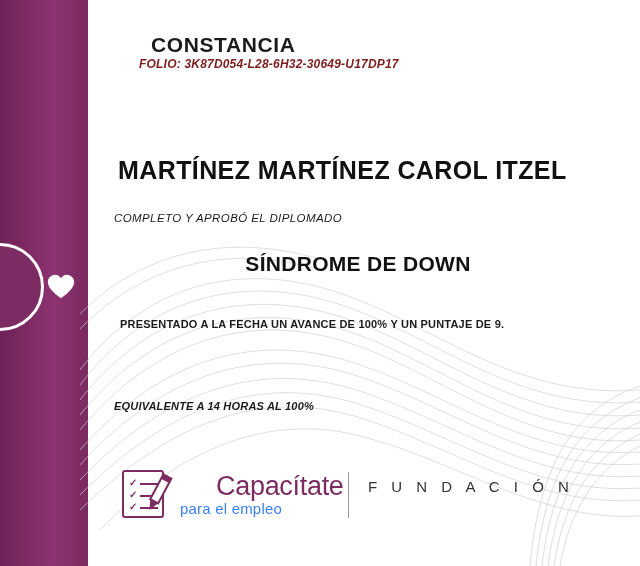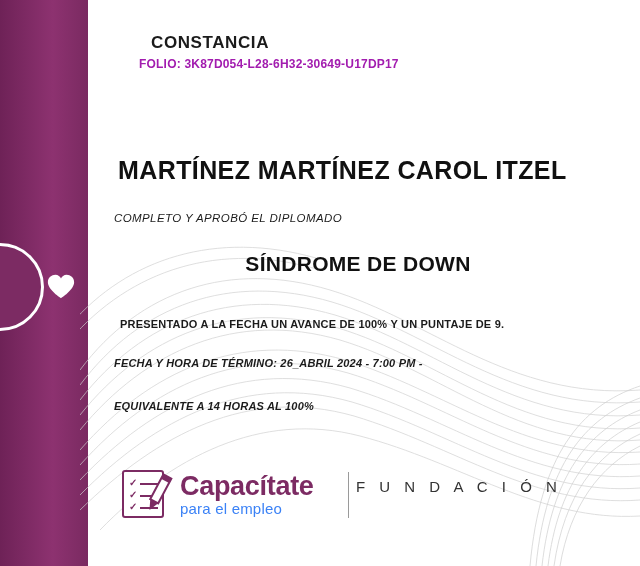--- a/index.html
+++ b/index.html
@@ -78,32 +78,33 @@
     position: absolute;
     left: 108px;
     top: 0;
     width: 512px;
     height: 566px;
   }
   .doc-title {
     position: absolute;
     left: 43px;
     top: 33px;
-    font-size: 17px;
+    font-size: 21px;
     font-weight: bold;
     letter-spacing: 0.6px;
     color: #1b1b1b;
   }
   .folio {
     position: absolute;
     left: 31px;
     top: 57px;
     font-size: 12px;
-    font-weight: bold;
-    color: #a21caf;
+    font-style: italic;
+    font-weight: bold;
+    color: #7f1d1d;
     letter-spacing: 0.2px;
   }
   .para-acreditar {
     position: absolute;
     left: 6px;
     top: 113px;
     font-size: 11.5px;
     letter-spacing: 0.6px;
     color: #1b1b1b;
   }
@@ -206,42 +207,43 @@
     width: 36px;
     height: 42px;
   }
   .cap-text {
     position: absolute;
     left: 64px;
     top: 4px;
   }
   .cap-main {
     font-size: 27px;
-    font-weight: bold;
+    font-weight: normal;
     color: #7c2b63;
     letter-spacing: -0.3px;
     line-height: 28px;
+    margin-left: 36px;
   }
   .cap-sub {
     font-size: 15px;
     color: #3b82f6;
     letter-spacing: 0.2px;
     line-height: 17px;
   }
   .divider {
     position: absolute;
     left: 232px;
     top: 4px;
     width: 1px;
     height: 46px;
     background: #9a9a9a;
   }
   .fundacion {
     position: absolute;
-    left: 240px;
+    left: 252px;
     top: 10px;
     font-size: 15px;
     letter-spacing: 5px;
     color: #333333;
   }
   .carlos-slim {
     position: absolute;
     left: 254px;
     top: 28px;
     font-family: "DejaVu Serif", serif;
@@ -299,21 +301,20 @@
     </svg>
   </div>
 
   <div class="content">
     <div class="doc-title">CONSTANCIA</div>
     <div class="folio">FOLIO: 3K87D054-L28-6H32-30649-U17DP17</div>
     <div class="recipient">MARTÍNEZ MARTÍNEZ CAROL ITZEL</div>
     <div class="completo">COMPLETO Y APROBÓ EL DIPLOMADO</div>
     <div class="course">SÍNDROME DE DOWN</div>
     <div class="line-avance">PRESENTADO A LA FECHA UN AVANCE DE 100% Y UN PUNTAJE DE 9.</div>
-    <div class="line-fecha">FECHA Y HORA DE TÉRMINO: 26_ABRIL  2024  - 7:00 PM -</div>
     <div class="line-equiv">EQUIVALENTE A 14 HORAS AL 100%</div>
 
     <div class="footer">
 
       <div class="cap-logo">
         <span class="cap-check" style="left:5px; top:6px;">✓</span>
         <span class="cap-line" style="left:16px; top:11px; width:18px;"></span>
         <span class="cap-check" style="left:5px; top:18px;">✓</span>
         <span class="cap-line" style="left:16px; top:23px; width:18px;"></span>
         <span class="cap-check" style="left:5px; top:30px;">✓</span>

